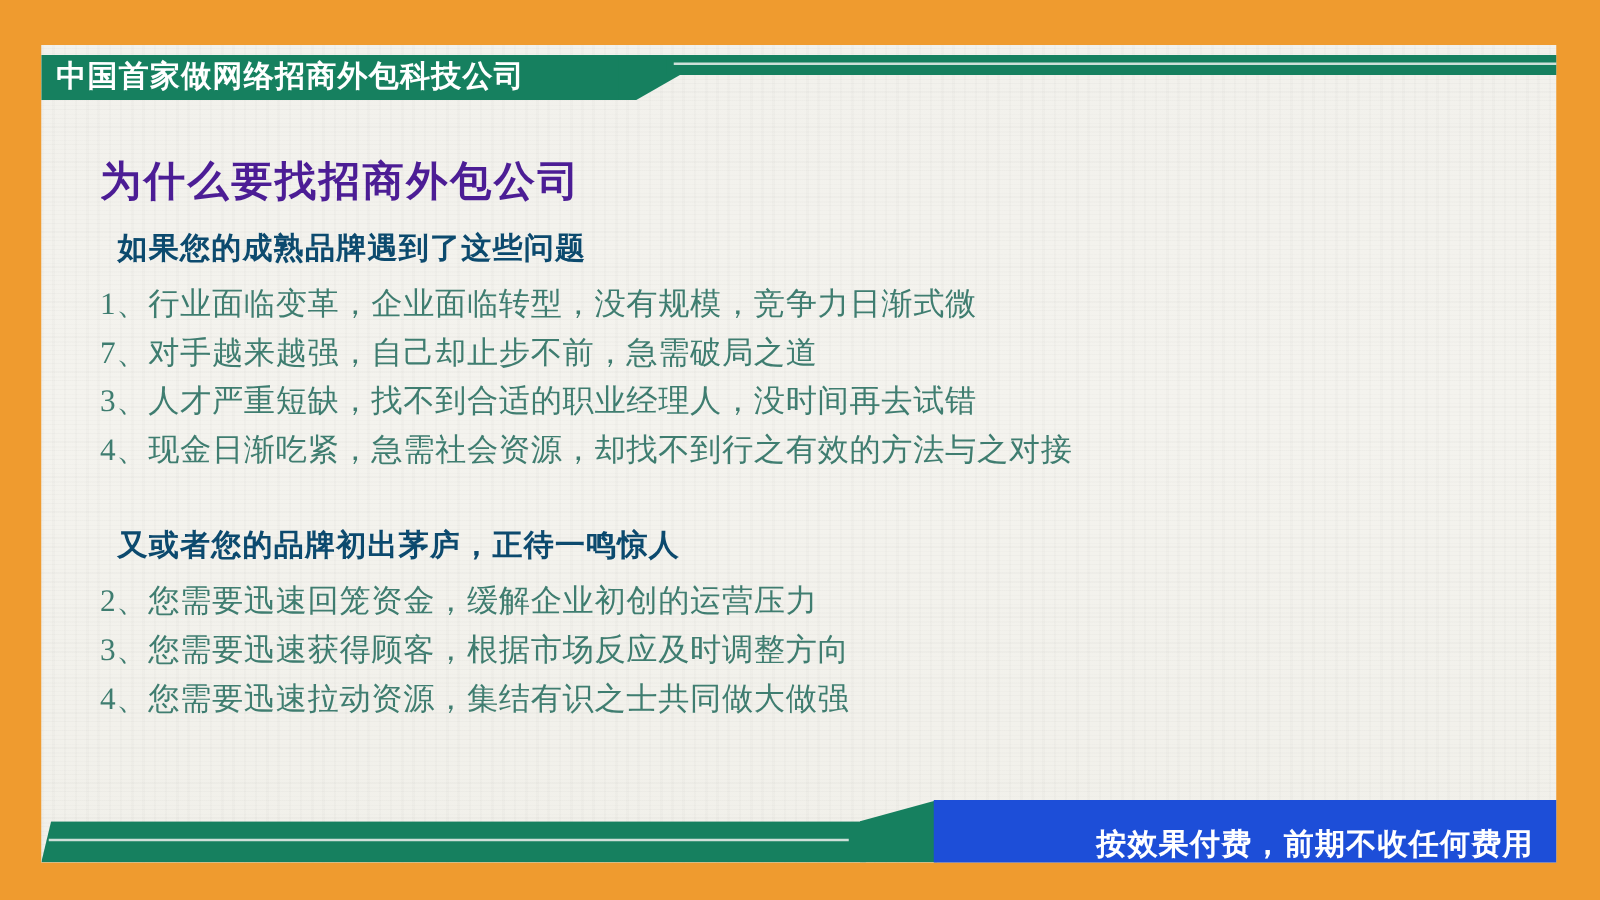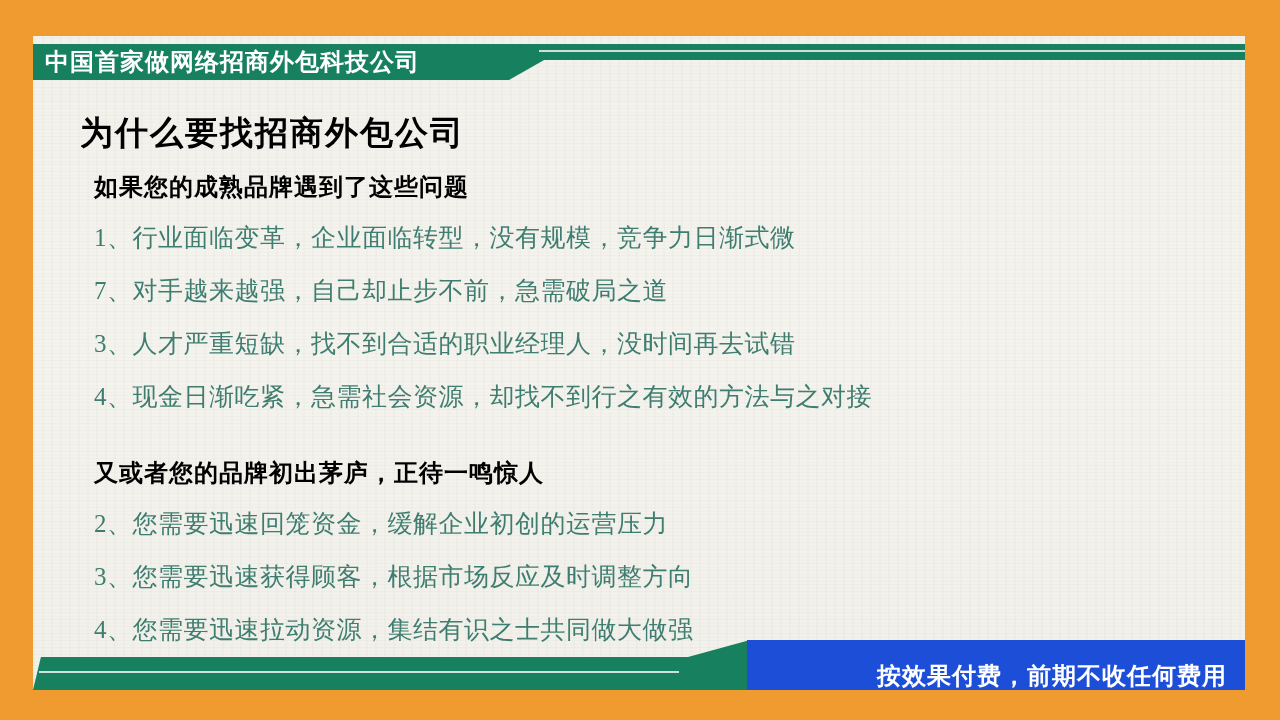--- a/index.html
+++ b/index.html
@@ -107,57 +107,57 @@
   .content {
     position: absolute;
     left: 80px;
     top: 106px;
     width: 1140px;
   }
 
   .main-title {
     font-size: 33px;
     font-weight: bold;
-    color: #000000;
+    color: #4c1d95;
     letter-spacing: 2px;
     line-height: 46px;
-    margin: 4px 0 14px 0;
+    margin: 16px 0 14px 0;
     white-space: nowrap;
   }
 
   .section {
     margin: 0;
   }
   .section + .section {
     margin-top: 40px;
   }
 
   .section-heading {
     font-size: 24px;
     font-weight: bold;
-    color: #000000;
+    color: #0c4a6e;
     letter-spacing: 1px;
     line-height: 34px;
     margin: 12px 0 8px 14px;
     white-space: nowrap;
   }
 
   .bullet-list {
     list-style: none;
     margin: 0;
     padding: 0;
   }
   .bullet-list li {
     font-family: "Liberation Serif", "DejaVu Serif", serif;
     font-size: 25px;
     color: #3f7d70;
     line-height: 39px;
     letter-spacing: 0.5px;
     white-space: nowrap;
-    margin: 14px;
+    margin: 0;
     padding: 0;
   }
 
   
   .footer-band {
     position: absolute;
     left: 33px;
     top: 630px;
     width: 1212px;
     height: 60px;

